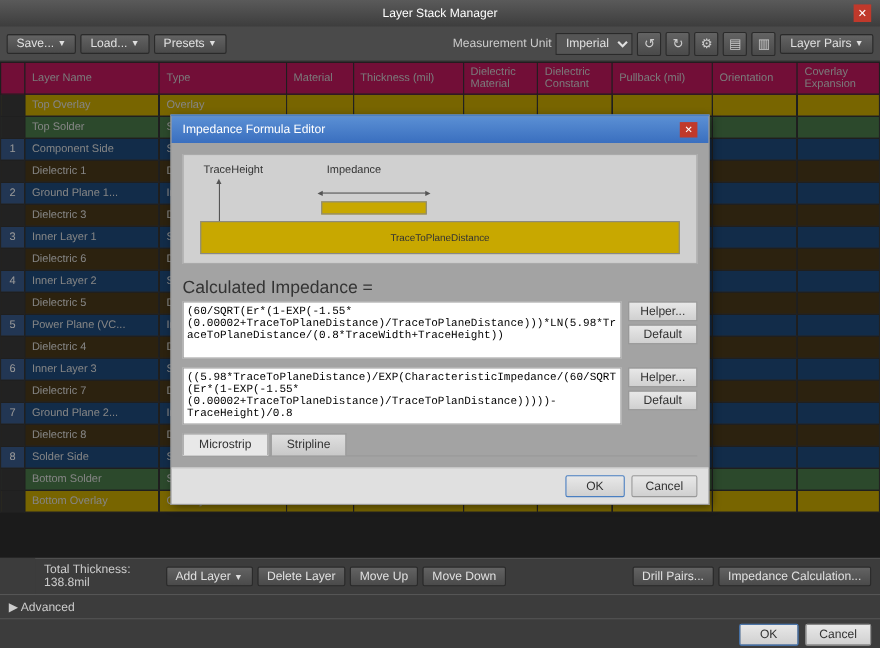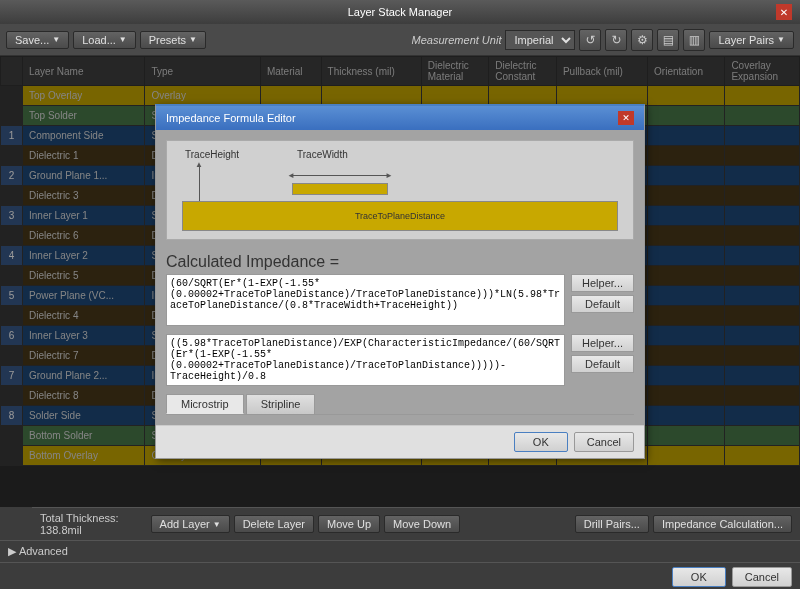--- a/index.html
+++ b/index.html
@@ -56,21 +56,20 @@
       border-radius: 2px;
       display: flex;
       align-items: center;
       gap: 3px;
     }
     .btn .arrow { font-size: 8px; }
     .toolbar-spacer { flex: 1; }
     .measurement-label {
       color: #ccc;
       font-size: 11px;
-      font-style: italic;
     }
     .toolbar-select {
       background: #555;
       color: #e0e0e0;
       border: 1px solid #2a2a2a;
       padding: 2px 4px;
       font-size: 11px;
     }
     .toolbar-icon-btn {
       width: 22px;
@@ -89,21 +88,21 @@
       width: 100%;
       height: 100%;
       overflow-y: auto;
       overflow-x: hidden;
     }
     table {
       width: 100%;
       border-collapse: collapse;
     }
     thead tr {
-      background: #404040;
+      background: #be185d;
       color: #ccc;
       margin-left: 44px;
     }
     thead th {
       padding: 3px 6px;
       text-align: left;
       border: 1px solid #333;
       font-weight: normal;
       font-size: 10px;
       white-space: nowrap;
@@ -587,21 +586,21 @@
 
         <div class="dialog-title">
           <span>Impedance Formula Editor</span>
           <button class="dialog-close-btn">✕</button>
         </div>
 
         <div class="dialog-body">
 
           <div class="impedance-diagram">
             <span style="position:absolute; top:8px; left:18px; font-size:10px; color:#333;">TraceHeight</span>
-            <span style="position:absolute; top:8px; left:130px; font-size:10px; color:#333;">TraceWidth</span>
+            <span style="position:absolute; top:8px; left:130px; font-size:10px; color:#333;">Impedance</span>
 
             <div style="position:absolute; top:24px; left:32px; height:1px; width:1px;">
 
               <div style="position:absolute; left:0; top:0; width:1px; height:50px; background:#555;"></div>
               <div style="position:absolute; left:-4px; top:-5px; font-size:8px; color:#555;">▲</div>
               <div style="position:absolute; left:-4px; top:46px; font-size:8px; color:#555;">▼</div>
             </div>
 
             <div style="position:absolute; top:34px; left:125px; height:1px; width:96px; background:#555;">
               <div style="position:absolute; left:-5px; top:-4px; font-size:8px; color:#555;">◄</div>

